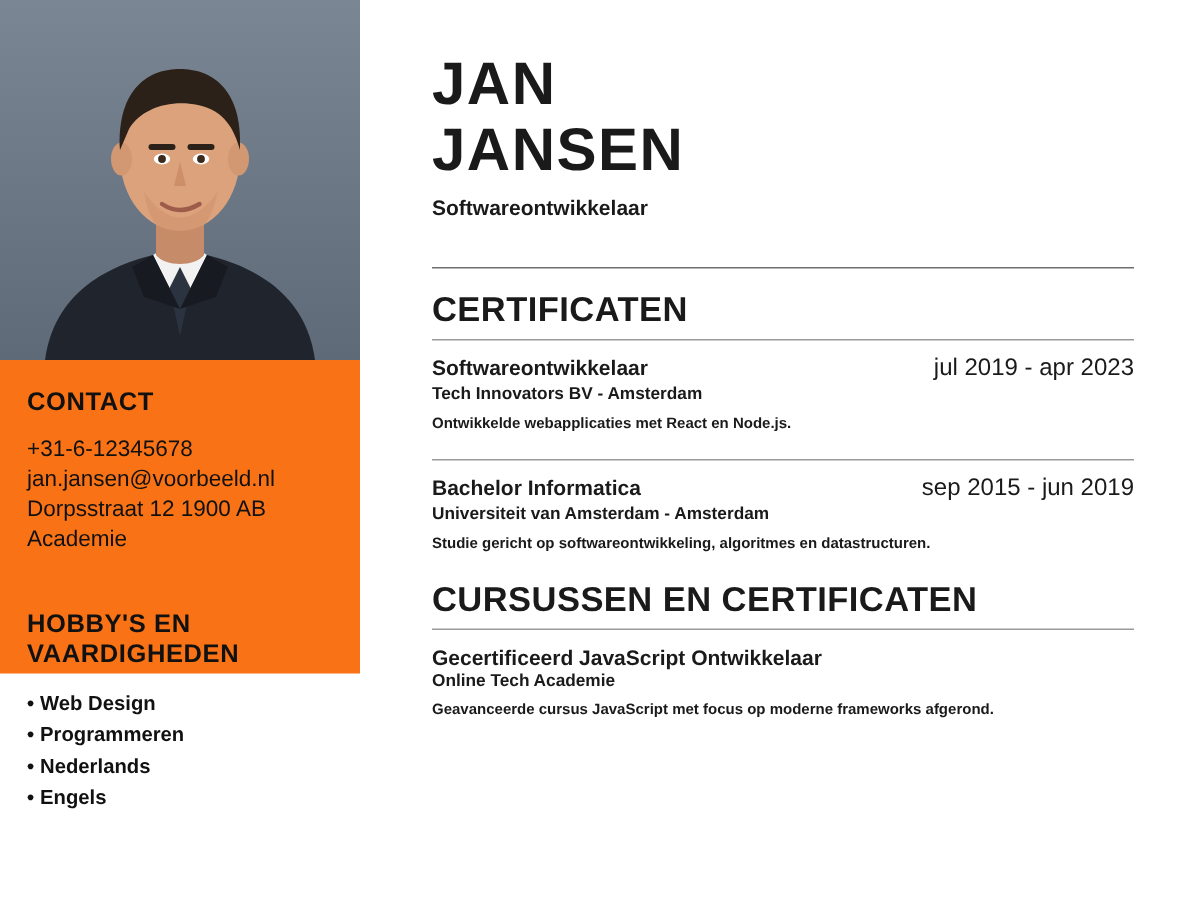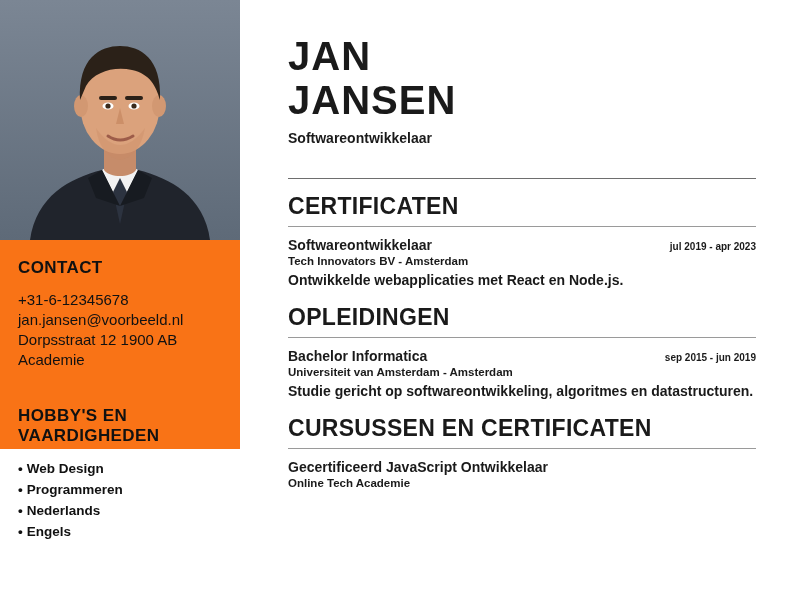--- a/index.html
+++ b/index.html
@@ -108,32 +108,32 @@
   .entry-head {
     display: flex;
     justify-content: space-between;
     align-items: baseline;
   }
   .entry-role {
     font-size: 14px;
     font-weight: bold;
   }
   .entry-dates {
-    font-size: 10px;
-    font-weight: bold;
+    font-size: 16px;
+    font-weight: normal;
     color: #1a1a1a;
     white-space: nowrap;
   }
   .entry-org {
     font-size: 11.5px;
     font-weight: bold;
     margin-top: 2px;
   }
   .entry-desc {
-    font-size: 14px;
+    font-size: 10px;
     font-weight: bold;
     margin-top: 4px;
     line-height: 19px;
   }
 </style>
 </head>
 <body>
 
 <div class="page">
 
@@ -222,38 +222,38 @@
         <div class="entry-head">
           <span class="entry-role">Softwareontwikkelaar</span>
           <span class="entry-dates">jul 2019 - apr 2023</span>
         </div>
         <div class="entry-org">Tech Innovators BV - Amsterdam</div>
         <div class="entry-desc">Ontwikkelde webapplicaties met React en Node.js.</div>
       </div>
     </section>
 
     <section class="section">
-      <h2 class="section-title">OPLEIDINGEN</h2>
       <div class="section-rule"></div>
       <div class="entry">
         <div class="entry-head">
           <span class="entry-role">Bachelor Informatica</span>
           <span class="entry-dates">sep 2015 - jun 2019</span>
         </div>
         <div class="entry-org">Universiteit van Amsterdam - Amsterdam</div>
         <div class="entry-desc">Studie gericht op softwareontwikkeling, algoritmes en datastructuren.</div>
       </div>
     </section>
 
     <section class="section">
       <h2 class="section-title">CURSUSSEN EN CERTIFICATEN</h2>
       <div class="section-rule"></div>
       <div class="entry">
         <div class="entry-head">
           <span class="entry-role">Gecertificeerd JavaScript Ontwikkelaar</span>
           <span class="entry-dates"></span>
         </div>
         <div class="entry-org">Online Tech Academie</div>
+        <div class="entry-desc">Geavanceerde cursus JavaScript met focus op moderne frameworks afgerond.</div>
       </div>
     </section>
 
   </main>
 </div>
 
 </body></html>

